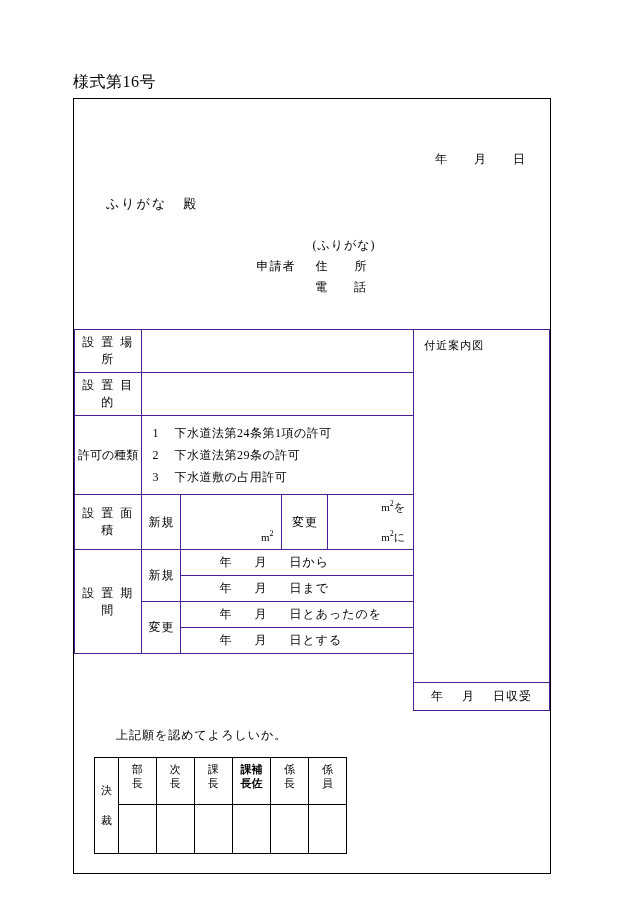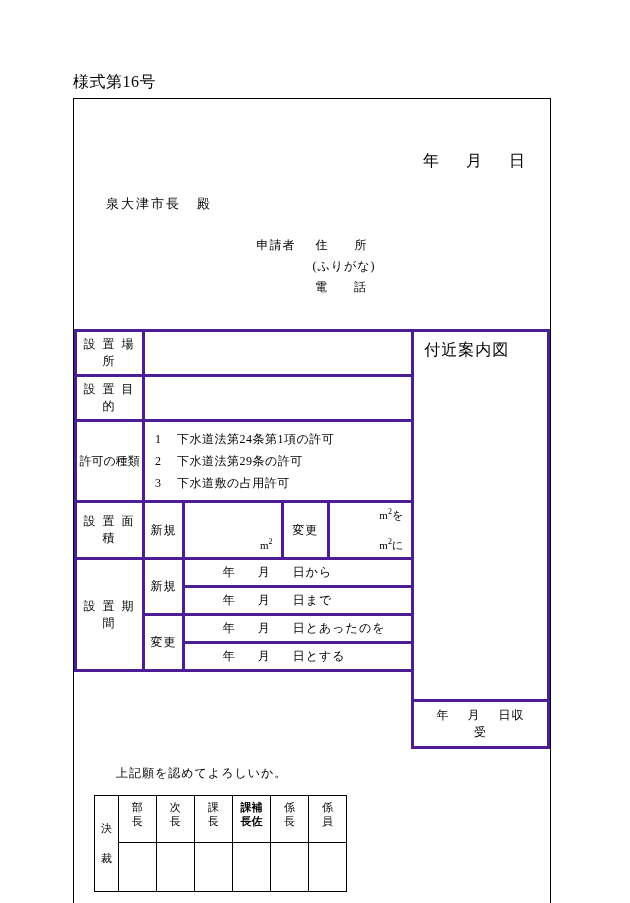--- a/index.html
+++ b/index.html
@@ -48,21 +48,21 @@
     left: 0;
     width: 100%;
     text-align: center;
     font-size: 13px;
     letter-spacing: 1px;
   }
   .date-line {
     position: absolute;
     top: 52px;
     right: 24px;
-    font-size: 16px;
+    font-size: 12px;
     letter-spacing: 1px;
   }
   .date-line span { display: inline-block; }
   .date-line .y { margin-right: 26px; }
   .date-line .m { margin-right: 26px; }
   .addressee {
     position: absolute;
     top: 96px;
     left: 32px;
     font-size: 13px;
@@ -82,41 +82,41 @@
     letter-spacing: 1px;
   }
   .applicant .lbl-main { letter-spacing: 1px; }
   
   table {
     border-collapse: collapse;
     width: 100%;
     font-size: 12px;
   }
   td {
-    border: 3px solid #4c1d95;
+    border: 1px solid #4c1d95;
     padding: 0;
     vertical-align: middle;
   }
   .lbl {
     width: 78px;
     text-align: center;
     letter-spacing: 2px;
     padding: 4px 2px;
   }
   .lbl-narrow {
     width: 78px;
     text-align: center;
     letter-spacing: 0px;
     padding: 4px 2px;
   }
   .mid { width: 320px; }
   .right-col { width: 158px; vertical-align: top; }
   .right-col-inner {
     padding: 8px 0 0 10px;
-    font-size: 16px;
+    font-size: 11px;
     letter-spacing: 1px;
   }
   .h26 { height: 26px; }
   
   .perm {
     padding: 6px 0 6px 10px;
     line-height: 22px;
     letter-spacing: 0.5px;
   }
   .perm .num { display: inline-block; width: 22px; }
@@ -234,32 +234,32 @@
 
   <div class="sheet">
 
     <div class="head">
 
       <div class="date-line">
         <span class="y">年</span><span class="m">月</span><span class="d">日</span>
       </div>
 
       <div class="addressee">
-        <span>泉大津市長</span><span class="hon">殿</span>
+        <span>ふりがな</span><span class="hon">殿</span>
       </div>
 
       <div class="applicant">
+        <div class="row">
+          <span style="display:inline-block;width:60px;"></span>
+          <span>(ふりがな)</span>
+        </div>
         <div class="row">
           <span class="lbl-main">申請者</span>
           <span style="display:inline-block;width:12px;"></span>
           <span>住　　所</span>
-        </div>
-        <div class="row">
-          <span style="display:inline-block;width:60px;"></span>
-          <span>(ふりがな)</span>
         </div>
         <div class="row">
           <span style="display:inline-block;width:54px;"></span>
           <span>電　　話</span>
         </div>
       </div>
     </div>
 
     <table>
       <tbody>

